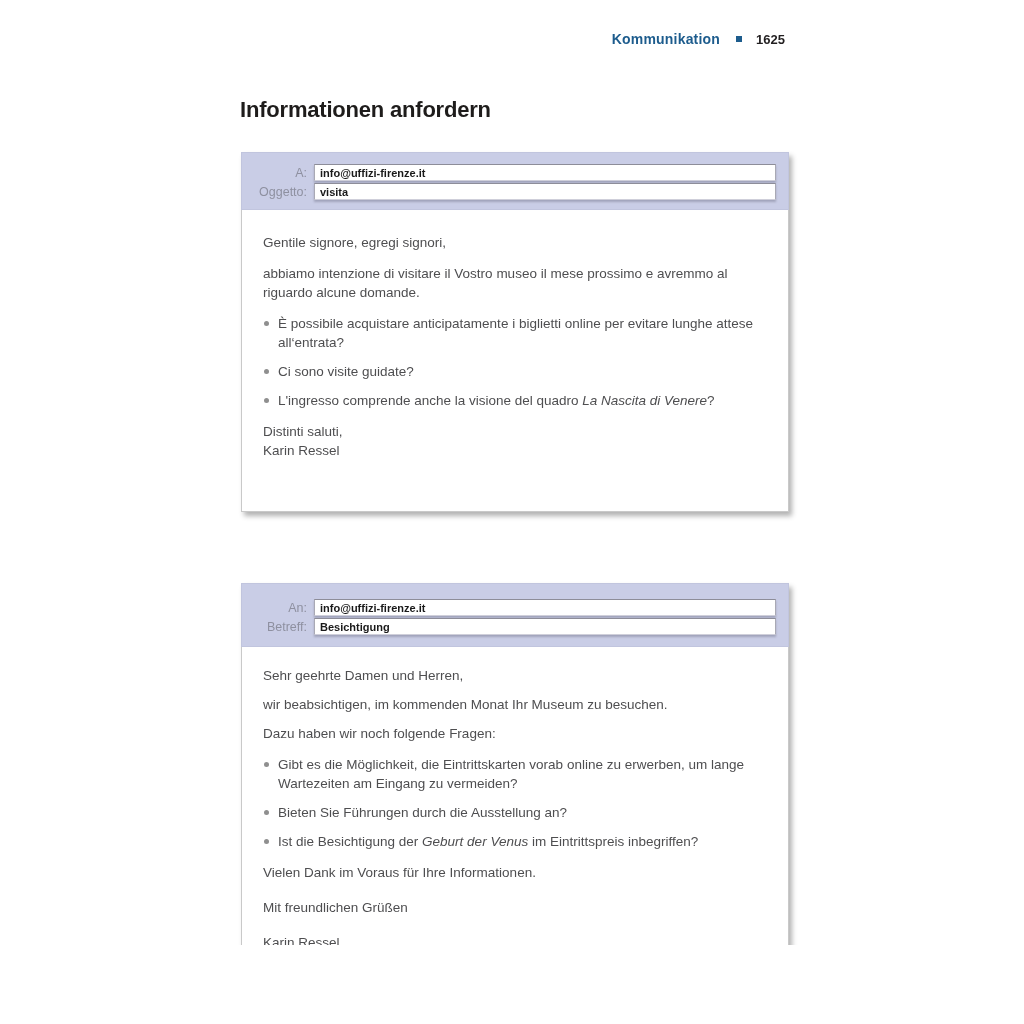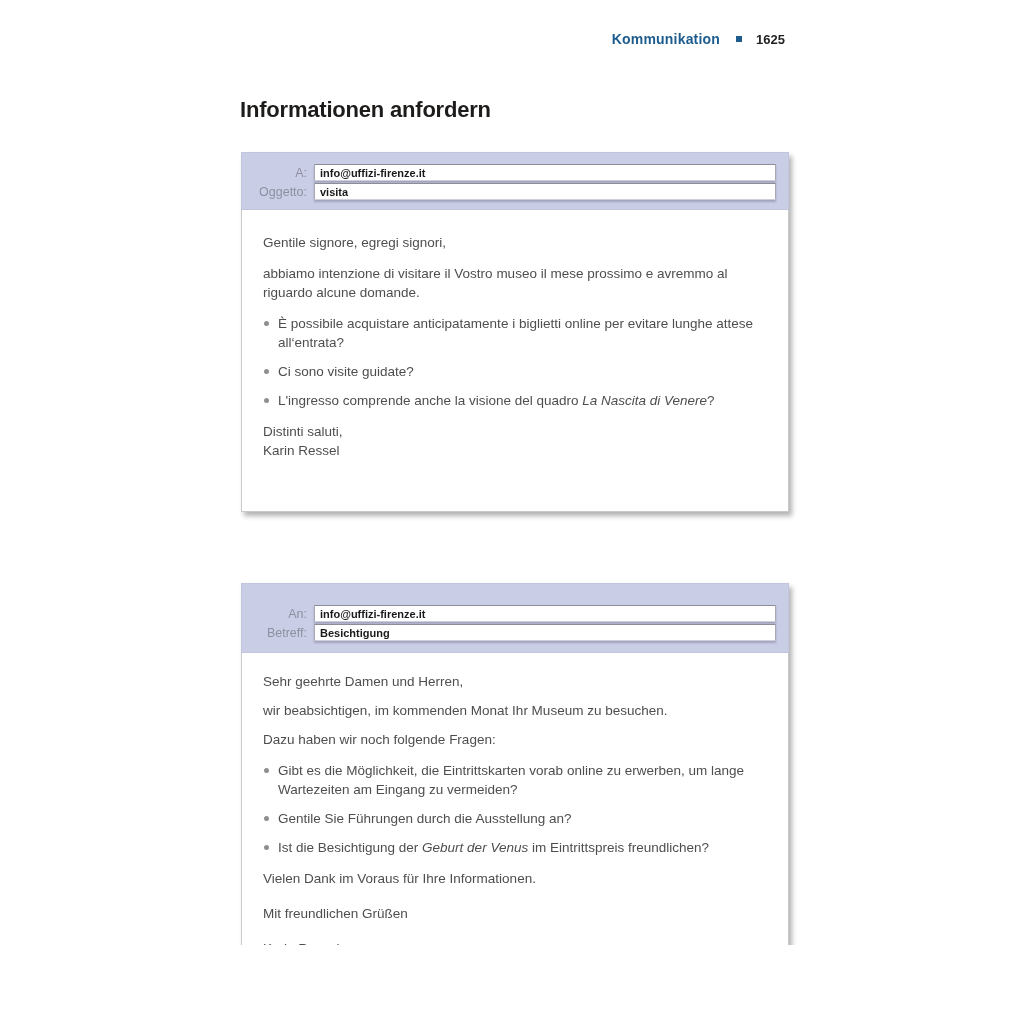--- a/index.html
+++ b/index.html
@@ -39,21 +39,21 @@
     background:#ffffff;
   }
   .card1 { top:152px; }
   .card2 { top:583px; }
 
   .email-head {
     background:#c9cde6;
     border:1px solid #c1c5de;
     padding:9px 12px 7px 0;
   }
-  .card2 .email-head { padding-top:19px; padding-bottom:9px; }
+  .card2 .email-head { padding-top:13px; padding-bottom:9px; }
 
   .field-row { display:flex; align-items:center; margin:2px 0; }
   .field-row .flabel {
     width:72px; text-align:right; padding-right:7px;
     color:#8e90a0; font-size:12.5px;
   }
   .field-row input {
     flex:1; height:17px;
     font-family:Liberation Sans, sans-serif;
     font-size:11px; font-weight:bold; color:#1a1a1a;
@@ -155,25 +155,25 @@
       <p class="salutation">Sehr geehrte Damen und Herren,</p>
       <p>wir beabsichtigen, im kommenden Monat Ihr Museum zu besuchen.</p>
       <p>Dazu haben wir noch folgende Fragen:</p>
       <ul class="qlist">
         <li>
           <span class="bullet-dot"></span>
           <span>Gibt es die Möglichkeit, die Eintrittskarten vorab online zu erwerben, um lange Wartezeiten am Eingang zu vermeiden?</span><span class="it"></span><span></span>
         </li>
         <li>
           <span class="bullet-dot"></span>
-          <span>Gentile Sie Führungen durch die Ausstellung an?</span><span class="it"></span><span></span>
+          <span>Bieten Sie Führungen durch die Ausstellung an?</span><span class="it"></span><span></span>
         </li>
         <li>
           <span class="bullet-dot"></span>
-          <span>Ist die Besichtigung der </span><span class="it">Geburt der Venus</span><span> im Eintrittspreis freundlichen?</span>
+          <span>Ist die Besichtigung der </span><span class="it">Geburt der Venus</span><span> im Eintrittspreis inbegriffen?</span>
         </li>
       </ul>
       <p>Vielen Dank im Voraus für Ihre Informationen.</p>
       <p style="margin-top:16px;">Mit freundlichen Grüßen</p>
       <p style="margin-top:16px;">Karin Ressel</p>
     </div>
   </div>
 
 </div>
 

